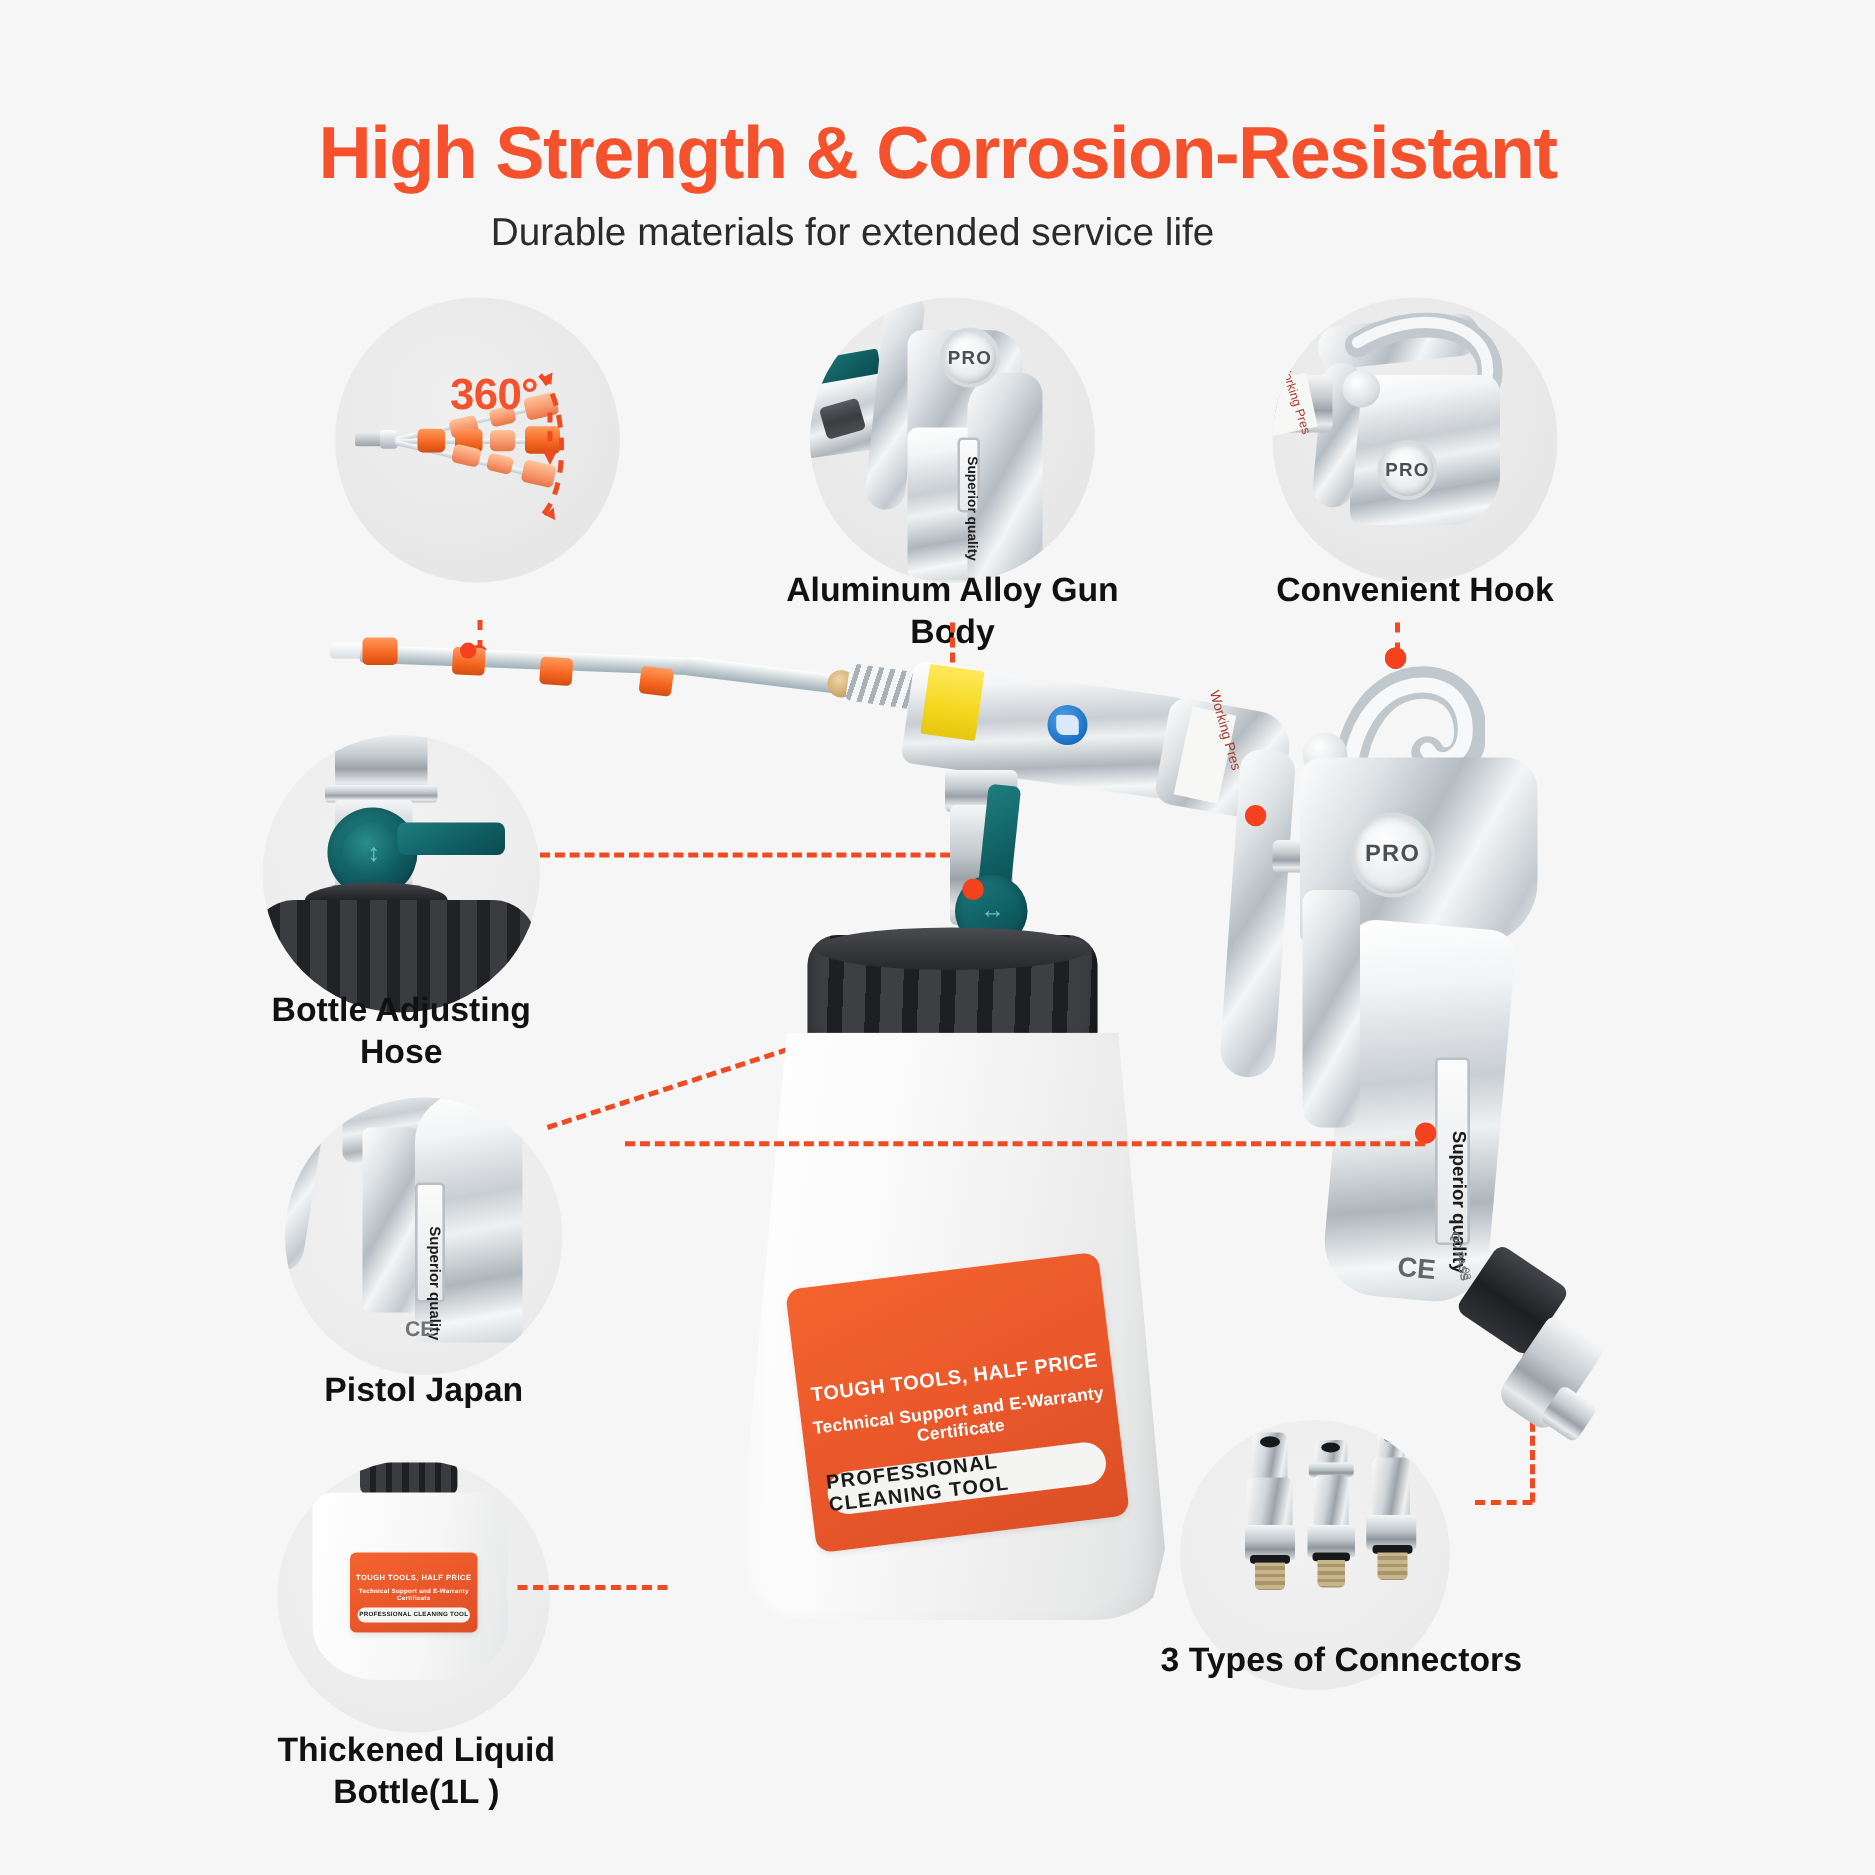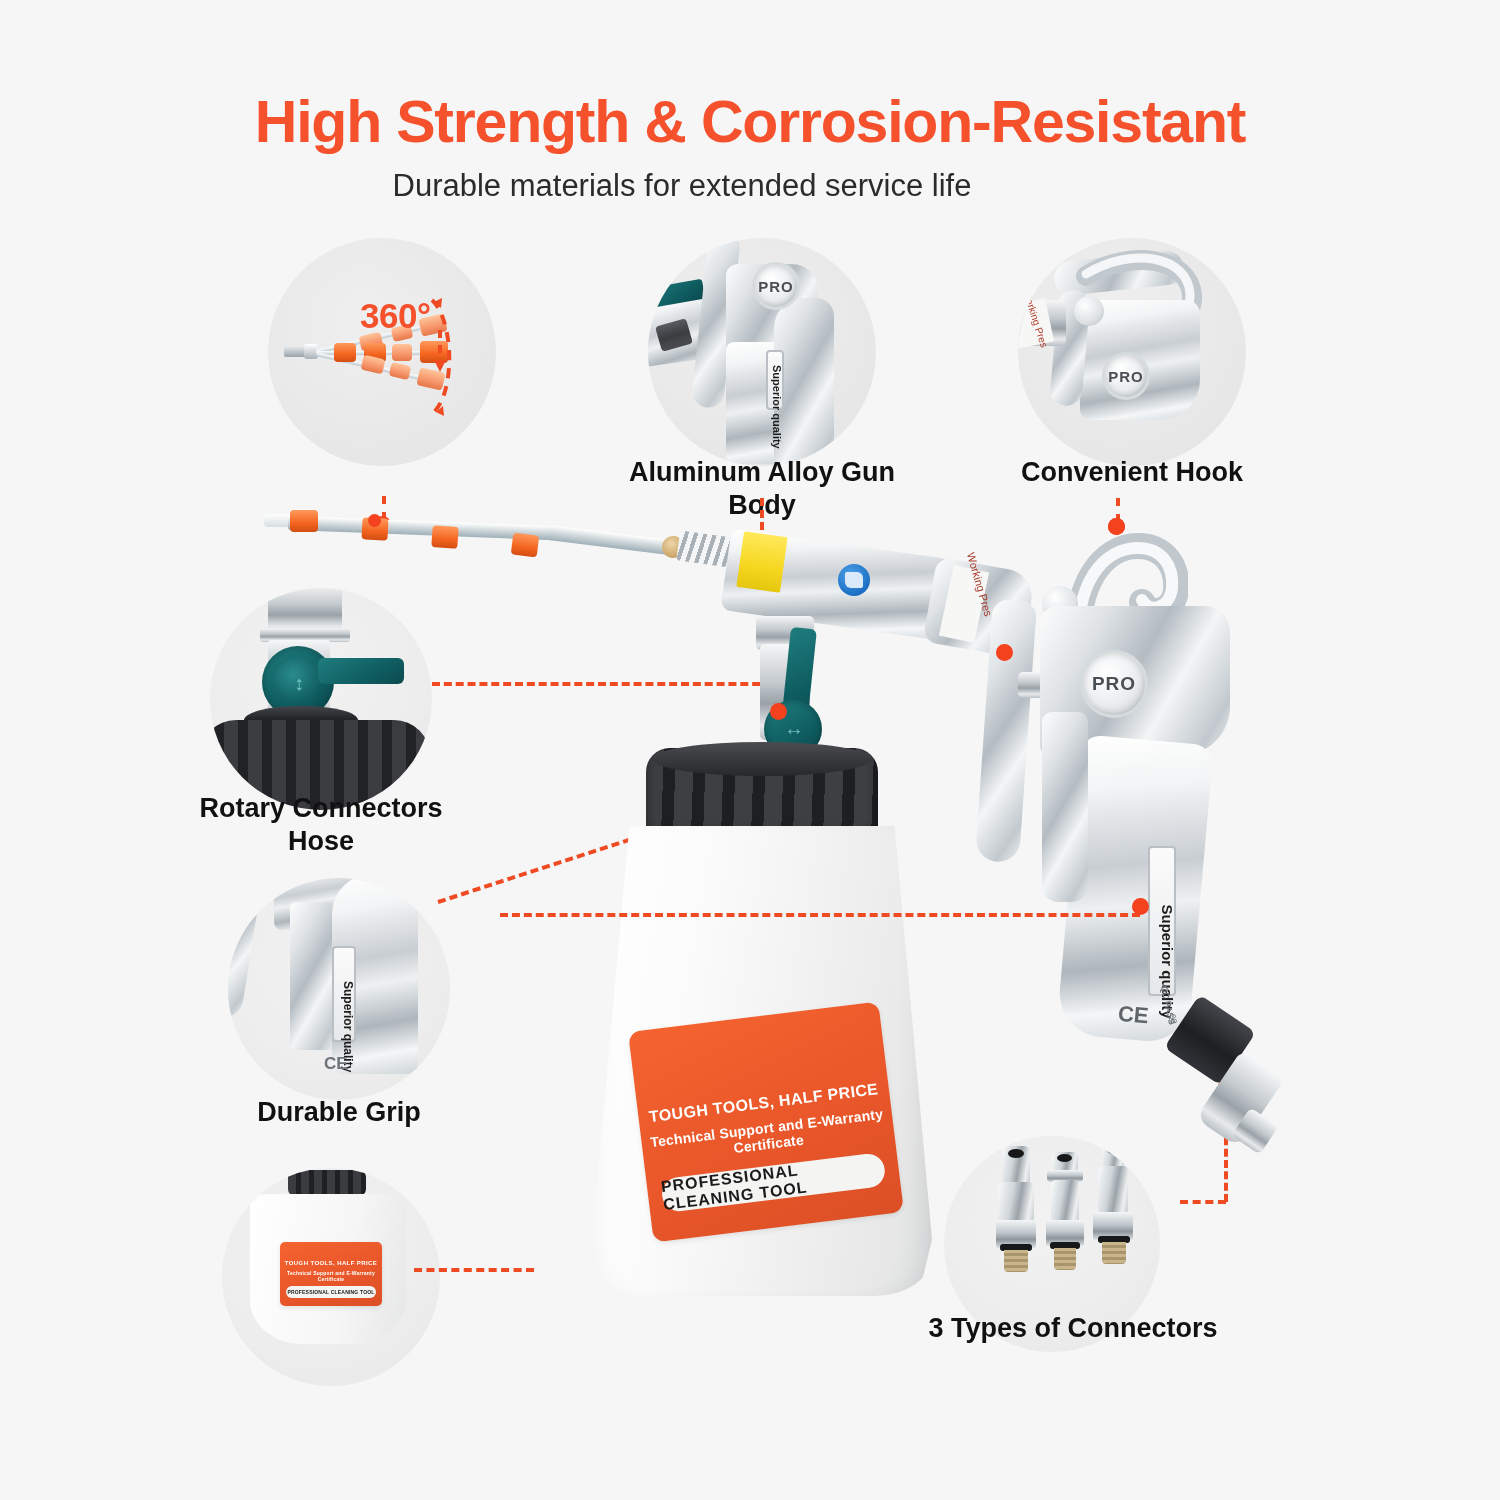--- a/index.html
+++ b/index.html
@@ -219,47 +219,51 @@
     <div class="steel" style="position:absolute;left:50px;top:40px;width:90px;height:14px;border-radius:3px;"></div>
     <div class="steel" style="position:absolute;left:58px;top:52px;width:62px;height:72px;border-radius:3px;"></div>
     <div class="teal" style="position:absolute;left:52px;top:58px;width:72px;height:72px;border-radius:50%;box-shadow:inset 0 0 10px rgba(0,0,0,.3);"></div>
     <div style="position:absolute;left:64px;top:70px;width:48px;height:48px;border-radius:50%;background:radial-gradient(circle at 40% 34%,#2a8c8c,#0e5a5e 72%);"></div>
     <div style="position:absolute;left:80px;top:84px;width:18px;height:22px;color:#6fc2c2;font-size:20px;line-height:22px;text-align:center;">↕</div>
     <div class="teal" style="position:absolute;left:108px;top:70px;width:86px;height:26px;border-radius:6px;"></div>
     <div class="blackpart" style="position:absolute;left:34px;top:118px;width:114px;height:28px;border-radius:50%;"></div>
     <div style="position:absolute;left:-10px;top:132px;width:230px;height:110px;border-radius:36px 36px 14px 14px;background:repeating-linear-gradient(90deg,#3a3c40 0 14px,#202225 14px 24px);"></div>
   </div>
   <div class="cap-label" style="left:190px;top:792px;width:262px;">
-    <div>Rotary Connectors</div>
+    <div>Bottle Adjusting</div>
     <div>Hose</div>
   </div>
   <div class="hdash" style="left:432px;top:682px;width:340px;"></div>
   <div class="dot" style="left:770px;top:703px;"></div>
 
   <div class="bubble soft" style="left:228px;top:878px;width:222px;height:222px;">
     <div class="chrome2" style="position:absolute;left:-16px;top:-10px;width:40px;height:150px;border-radius:20px;transform:rotate(9deg);"></div>
     <div class="chrome" style="position:absolute;left:46px;top:-12px;width:78px;height:64px;border-radius:8px;"></div>
     <div class="chrome2" style="position:absolute;left:62px;top:24px;width:44px;height:148px;border-radius:6px;"></div>
     <div class="chrome" style="position:absolute;left:104px;top:-4px;width:86px;height:200px;border-radius:40px 16px 10px 10px;"></div>
     <div class="plate" style="left:104px;top:68px;width:24px;height:96px;">
       <span style="font-size:12px;transform:rotate(90deg) translate(36px,-4px);">Superior quality</span>
     </div>
     <div style="position:absolute;left:96px;top:176px;font-size:17px;color:#6d7378;font-weight:bold;">CE</div>
   </div>
-  <div class="cap-label" style="left:224px;top:1096px;width:230px;">Durable Grip</div>
+  <div class="cap-label" style="left:224px;top:1096px;width:230px;">Pistol Japan</div>
   <div class="hdash" style="left:438px;top:900px;width:300px;transform:rotate(-18deg);transform-origin:left center;"></div>
 
   <div class="bubble soft" style="left:222px;top:1168px;width:218px;height:218px;">
     <div class="blackpart" style="position:absolute;left:66px;top:2px;width:78px;height:26px;border-radius:7px;background:repeating-linear-gradient(90deg,#3a3c40 0 8px,#1e2023 8px 13px);"></div>
     <div style="position:absolute;left:28px;top:26px;width:156px;height:150px;border-radius:18px 18px 52px 52px / 10px 10px 44px 44px;background:linear-gradient(100deg,#ffffff,#f6f6f6 60%,#e6e7e8);"></div>
     <div class="label-orange" style="left:58px;top:74px;width:102px;height:64px;border-radius:5px;">
       <div class="lbl-l1" style="top:18px;font-size:6px;">TOUGH TOOLS, HALF PRICE</div>
       <div class="lbl-l2" style="top:28px;font-size:5px;">Technical Support and E-Warranty Certificate</div>
       <div class="lbl-pill" style="left:6px;top:44px;width:90px;height:12px;font-size:5px;letter-spacing:.2px;">PROFESSIONAL CLEANING TOOL</div>
     </div>
+  </div>
+  <div class="cap-label" style="left:200px;top:1384px;width:266px;">
+    <div>Thickened Liquid</div>
+    <div>Bottle(1L )</div>
   </div>
   <div class="hdash" style="left:414px;top:1268px;width:120px;"></div>
 
   <div class="bubble soft" style="left:944px;top:1136px;width:216px;height:216px;">
 
     <div class="conn" style="left:48px;top:10px;width:48px;height:124px;">
       <div class="barrel" style="left:10px;top:0;width:28px;height:40px;border-radius:6px 6px 3px 3px;"></div>
       <div class="barrel" style="left:6px;top:36px;width:36px;height:44px;"></div>
       <div class="hex" style="left:4px;top:74px;width:40px;height:28px;"></div>
       <div class="oring" style="left:8px;top:98px;width:32px;height:7px;"></div>

